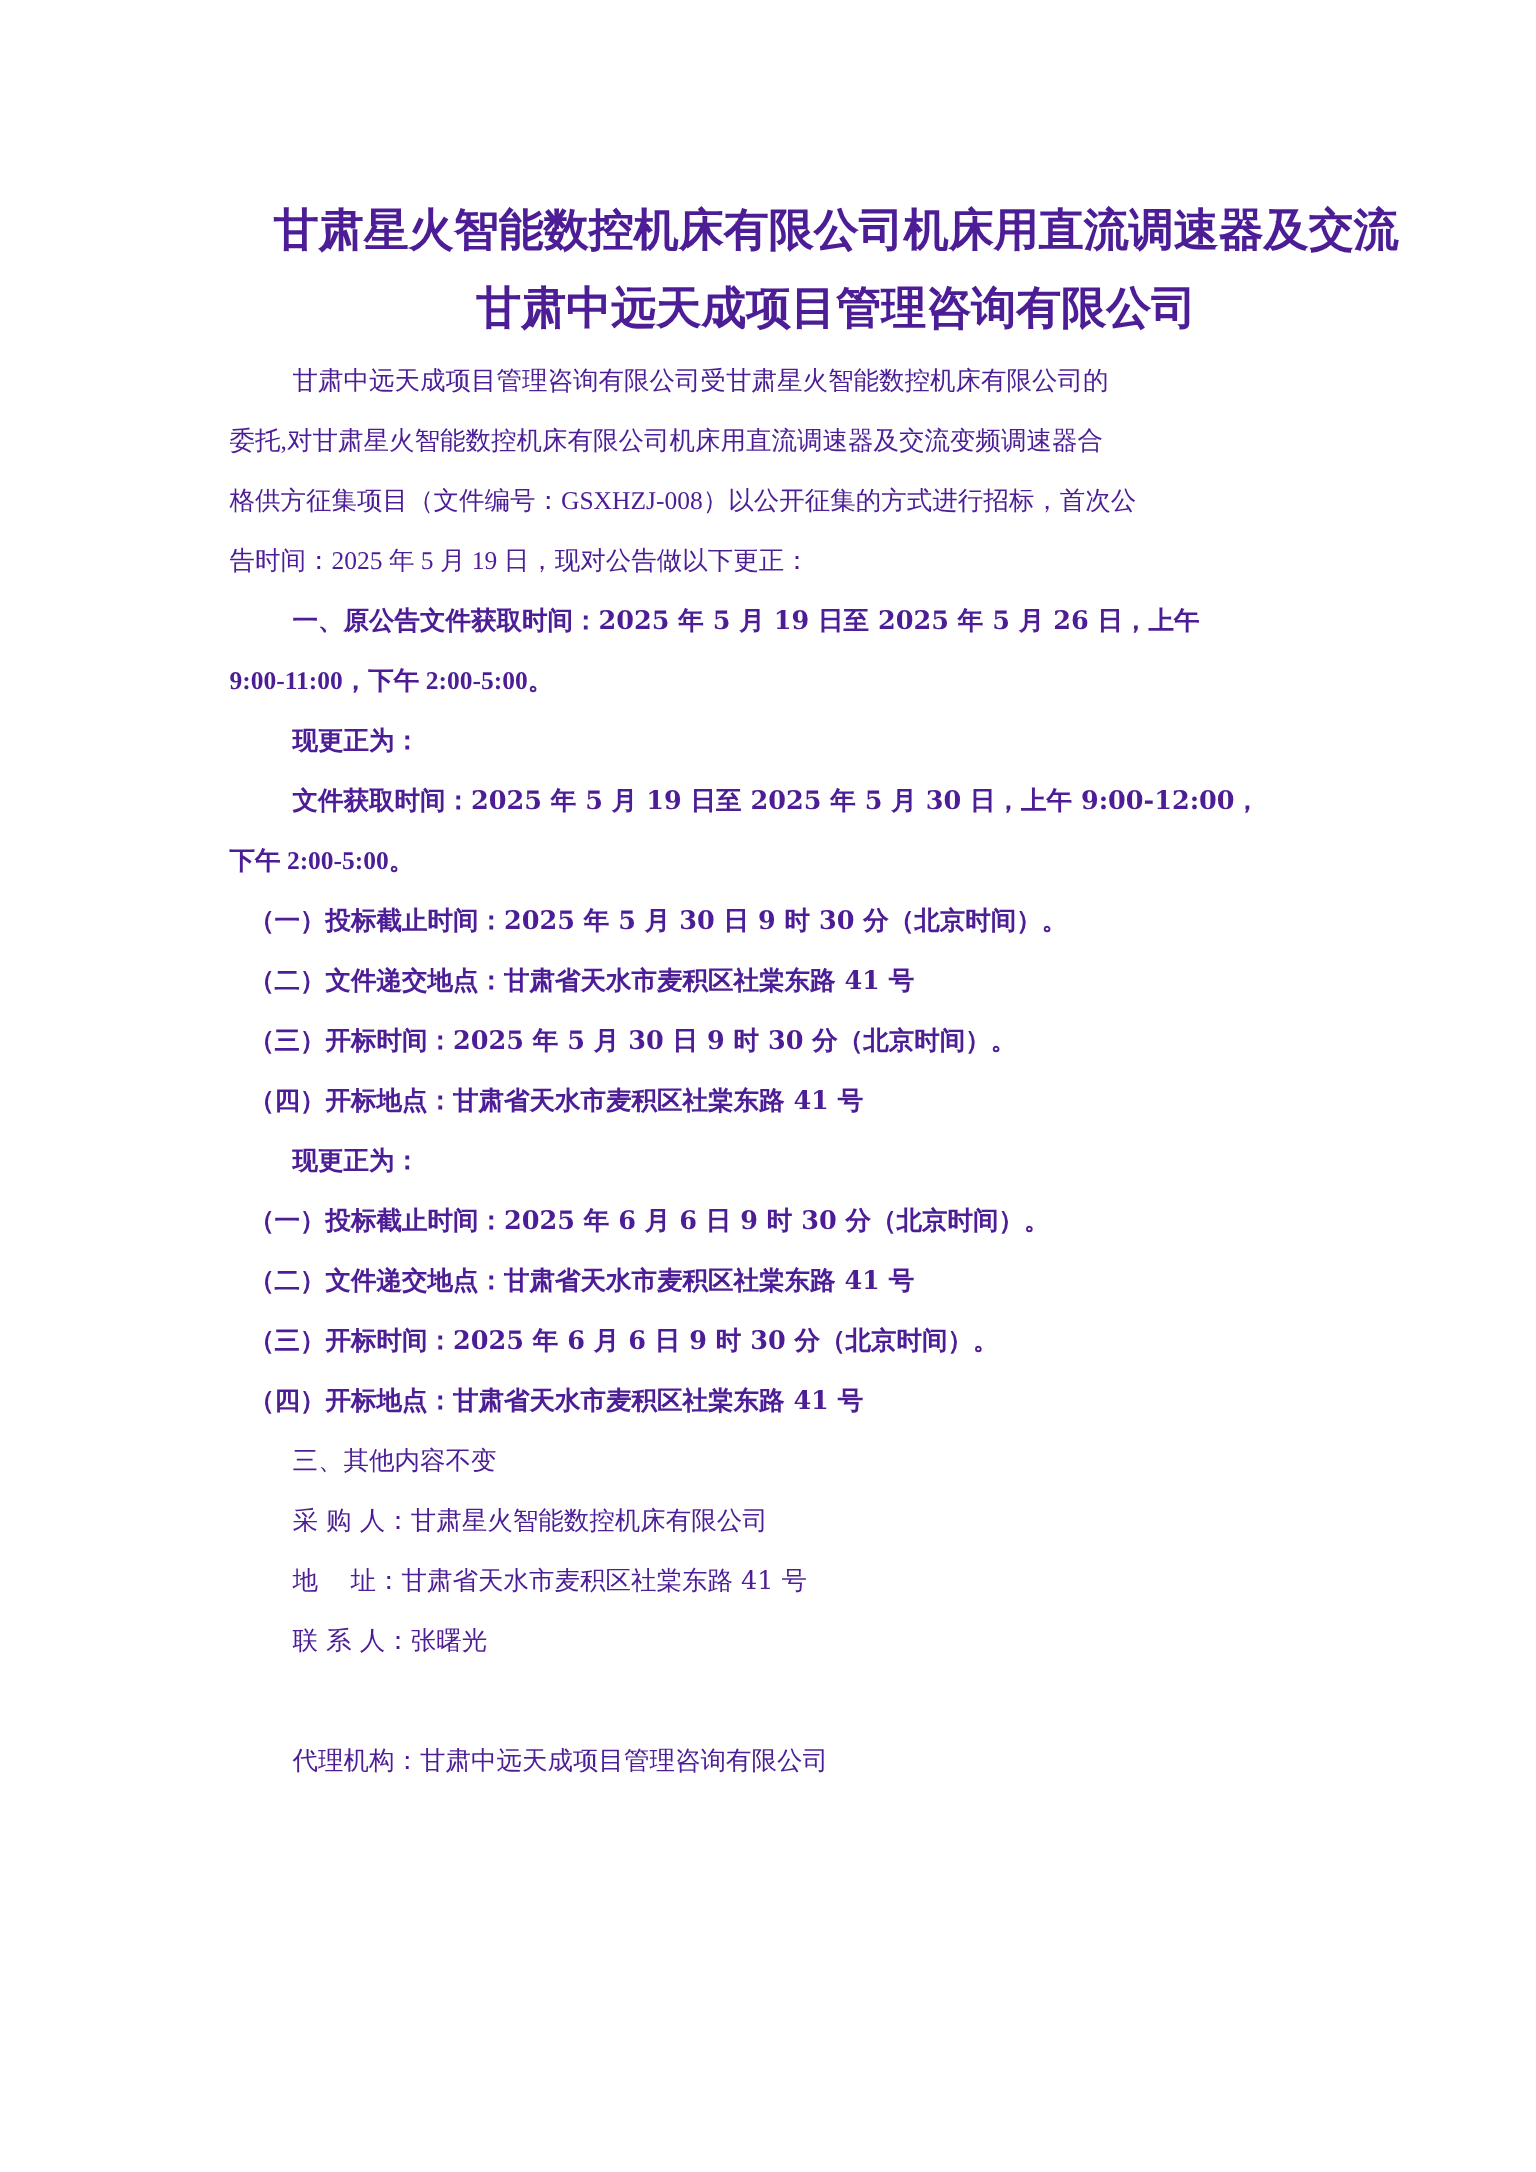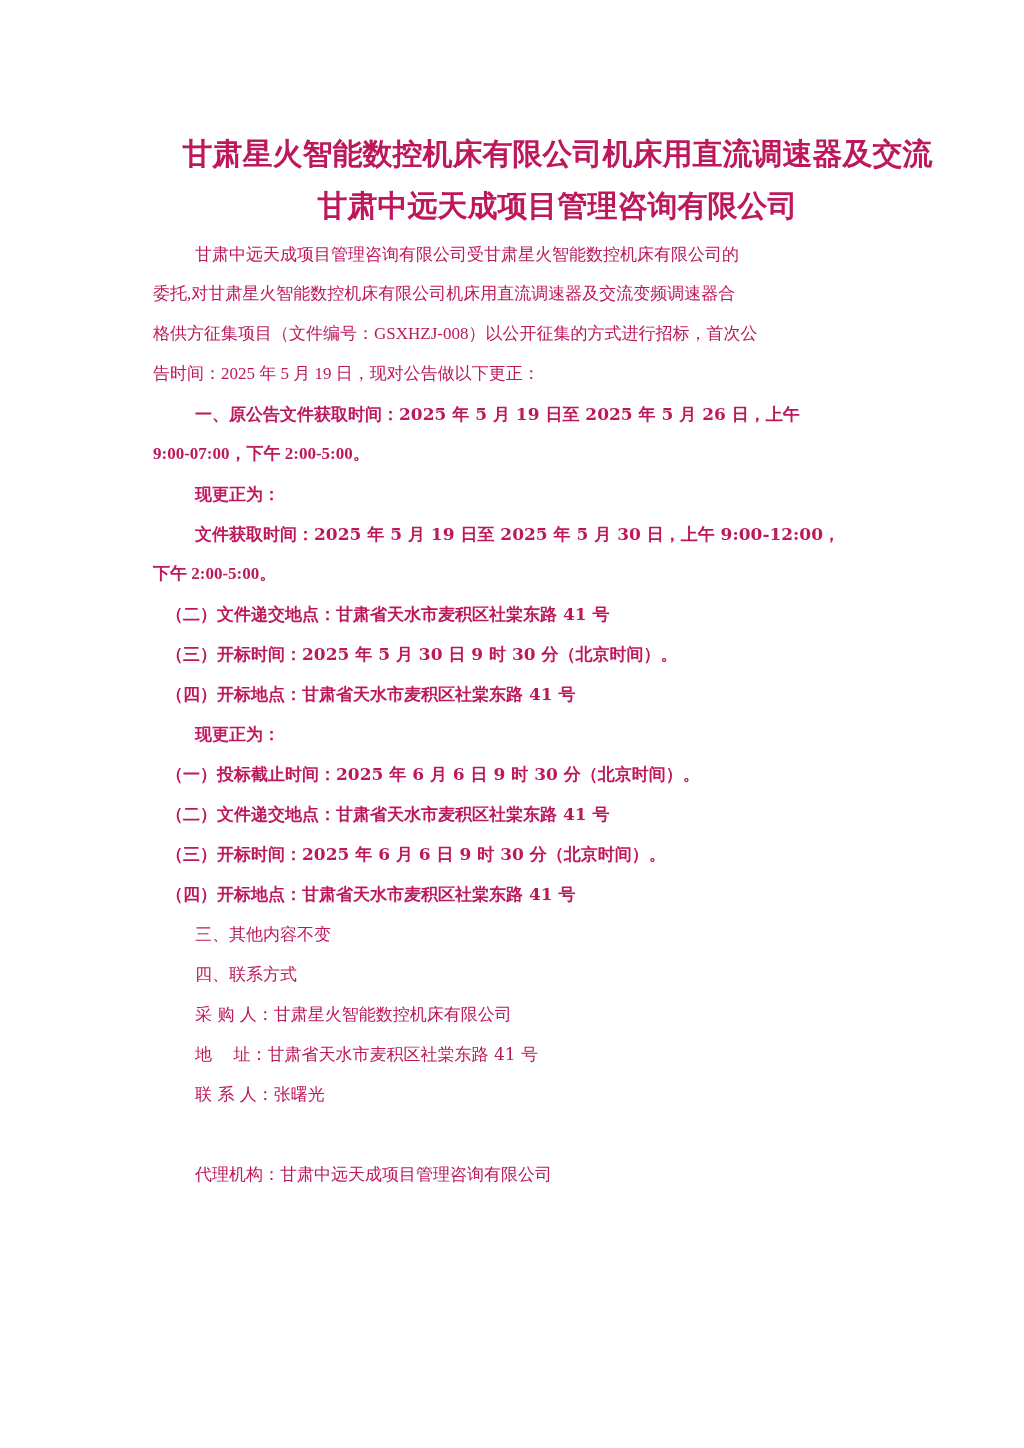--- a/index.html
+++ b/index.html
@@ -6,21 +6,21 @@
     margin: 0;
     padding: 0;
     background: #ffffff;
   }
   .page {
     position: relative;
     width: 1024px;
     height: 1219px;
     box-sizing: border-box;
     background: #ffffff;
-    color: #be185d;
+    color: #4c1d95;
     padding: 128px 62px 0 153px;
     font-family: "DejaVu Serif", "Liberation Serif", serif;
     overflow: hidden;
   }
   .doc-title {
     margin: 0 0 2px 0;
     font-size: 30px;
     font-weight: bold;
     text-align: center;
     line-height: 52px;
@@ -48,32 +48,32 @@
   <h1 class="doc-title">
     <div>甘肃星火智能数控机床有限公司机床用直流调速器及交流</div>
     <div>甘肃中远天成项目管理咨询有限公司</div>
   </h1>
   <div class="doc-body" id="doc-body">
       <p class="indent">甘肃中远天成项目管理咨询有限公司受甘肃星火智能数控机床有限公司的</p>
       <p class="flush">委托,对甘肃星火智能数控机床有限公司机床用直流调速器及交流变频调速器合</p>
       <p class="flush">格供方征集项目（文件编号：GSXHZJ-008）以公开征集的方式进行招标，首次公</p>
       <p class="flush">告时间：2025 年 5 月 19 日，现对公告做以下更正：</p>
       <p class="indent bold">一、原公告文件获取时间：2025 年 5 月 19 日至 2025 年 5 月 26 日，上午</p>
-      <p class="flush bold">9:00-07:00，下午 2:00-5:00。</p>
+      <p class="flush bold">9:00-11:00，下午 2:00-5:00。</p>
       <p class="indent bold">现更正为：</p>
       <p class="indent bold">文件获取时间：2025 年 5 月 19 日至 2025 年 5 月 30 日，上午 9:00-12:00，</p>
       <p class="flush bold">下午 2:00-5:00。</p>
+      <p class="paren bold">（一）投标截止时间：2025 年 5 月 30 日 9 时 30 分（北京时间）。</p>
       <p class="paren bold">（二）文件递交地点：甘肃省天水市麦积区社棠东路 41 号</p>
       <p class="paren bold">（三）开标时间：2025 年 5 月 30 日 9 时 30 分（北京时间）。</p>
       <p class="paren bold">（四）开标地点：甘肃省天水市麦积区社棠东路 41 号</p>
       <p class="indent bold">现更正为：</p>
       <p class="paren bold">（一）投标截止时间：2025 年 6 月 6 日 9 时 30 分（北京时间）。</p>
       <p class="paren bold">（二）文件递交地点：甘肃省天水市麦积区社棠东路 41 号</p>
       <p class="paren bold">（三）开标时间：2025 年 6 月 6 日 9 时 30 分（北京时间）。</p>
       <p class="paren bold">（四）开标地点：甘肃省天水市麦积区社棠东路 41 号</p>
       <p class="indent">三、其他内容不变</p>
-      <p class="indent">四、联系方式</p>
       <p class="indent">采 购 人：甘肃星火智能数控机床有限公司</p>
       <p class="indent">地    址：甘肃省天水市麦积区社棠东路 41 号</p>
       <p class="indent">联 系 人：张曙光</p>
       <p class="indent gap">代理机构：甘肃中远天成项目管理咨询有限公司</p>
     </div>
 </div>
 
 </body></html>

